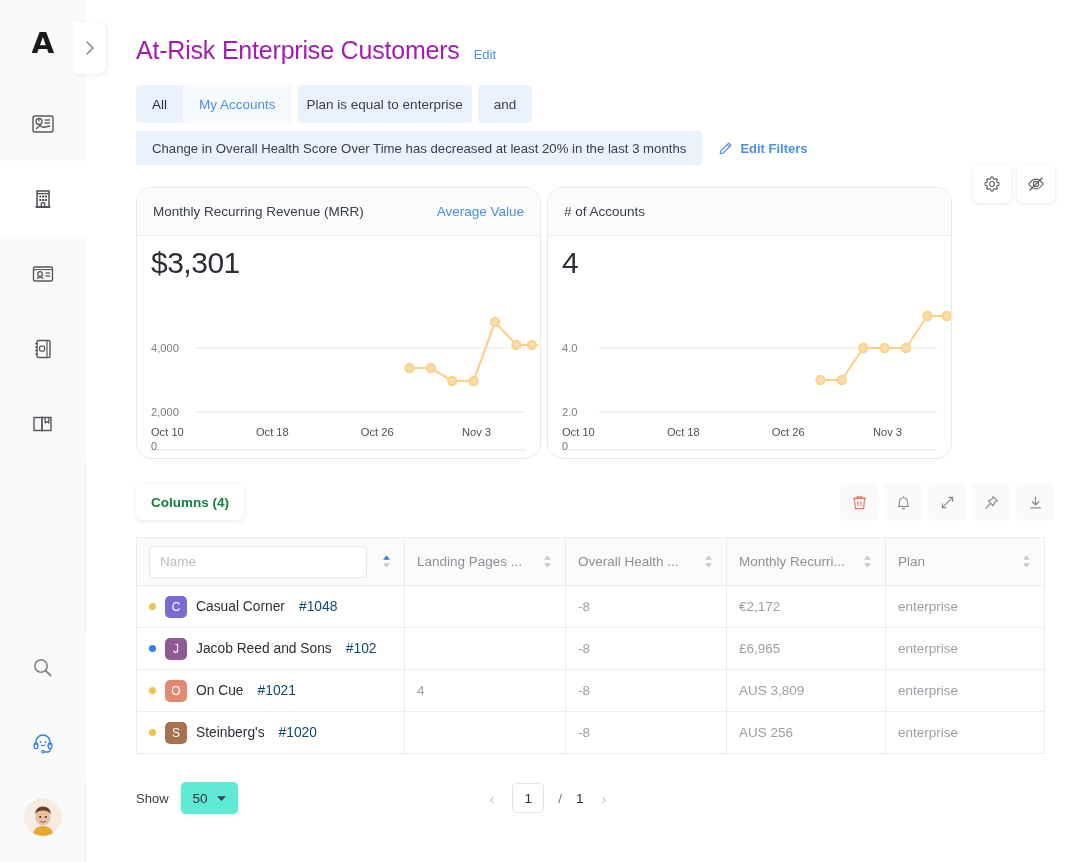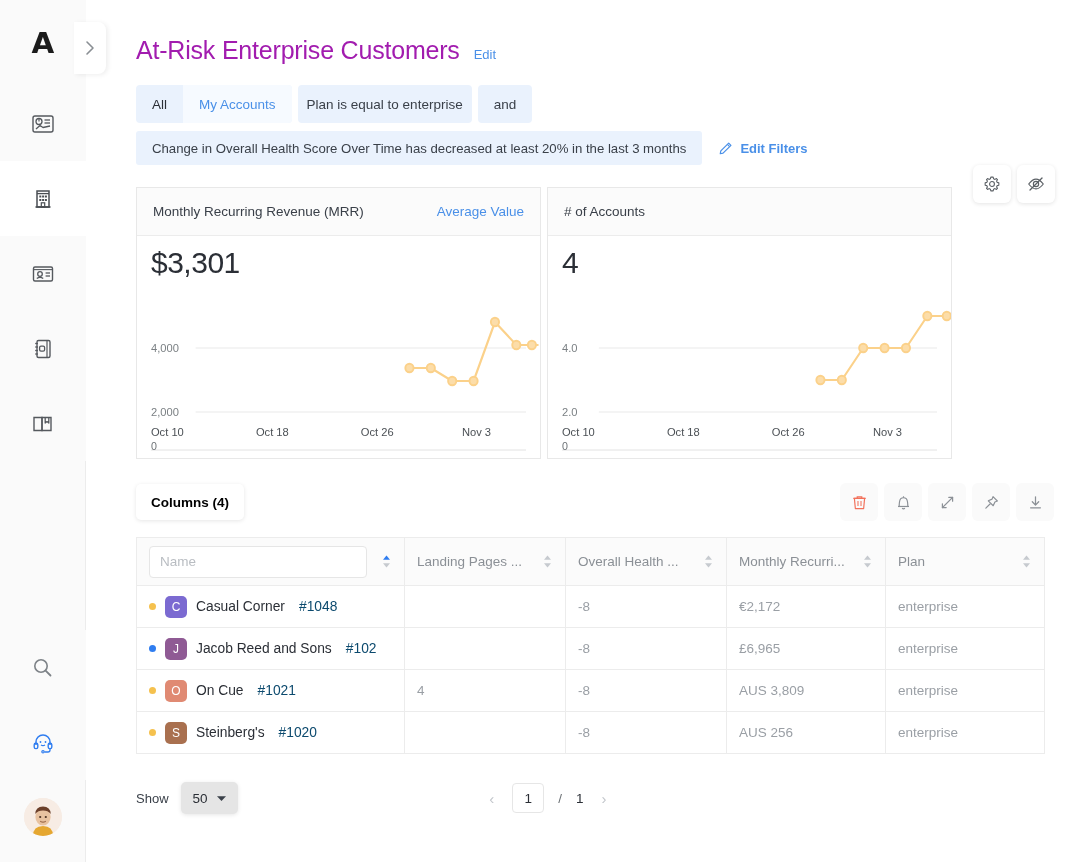--- a/index.html
+++ b/index.html
@@ -94,21 +94,21 @@
     display: flex; align-items: center; padding: 0 16px;
     font-size: 13.2px; color: #3a4049;
   }
   .edit-filters { display: flex; align-items: center; gap: 7px; cursor: pointer; }
   .edit-filters-label { font-size: 13px; color: #4a90e8; font-weight: 600; }
 
   
   .cards-row { display: flex; padding: 22px 0 0 50px; gap: 2px; position: relative; }
   .card {
     width: 405px; height: 272px; background: #fff;
-    border: 1px solid #e8e8e8; border-radius: 0;
+    border: 1px solid #e8e8e8; border-radius: 15px;
     display: flex; flex-direction: column; overflow: hidden;
   }
   .card + .card { margin-left: 4px; }
   .card-head {
     height: 48px; background: #fbfbfb; border-bottom: 1px solid #ececec;
     display: flex; align-items: center; justify-content: space-between;
     padding: 0 16px; flex: 0 0 48px;
   }
   .card-title { font-size: 13.5px; color: #3a4049; }
   .card-action { font-size: 13.5px; color: #4a90e8; cursor: pointer; }
@@ -134,21 +134,21 @@
   }
 
   
   .table-toolbar {
     display: flex; align-items: center; justify-content: space-between;
     padding: 24px 26px 0 50px;
   }
   .columns-btn {
     background: #fff; border-radius: 5px; box-shadow: 0 1px 4px rgba(0,0,0,0.10);
     height: 36px; display: flex; align-items: center; padding: 0 15px;
-    font-size: 13.5px; color: #000000; font-weight: 600; cursor: pointer;
+    font-size: 13.5px; color: #15803d; font-weight: 600; cursor: pointer;
   }
   .toolbar-icons { display: flex; gap: 6px; }
   .ticon {
     width: 38px; height: 38px; background: #fafafa; border-radius: 6px;
     display: flex; align-items: center; justify-content: center; cursor: pointer;
   }
 
   
   .table-wrap { padding: 16px 26px 0 50px; }
   table.grid { border-collapse: collapse; width: 908px; table-layout: fixed; }
@@ -177,21 +177,21 @@
     display: flex; align-items: center; justify-content: center;
     color: #fff; font-size: 12px; font-weight: 400;
   }
   .acct-name { color: #2b2f36; font-size: 13.8px; }
   .acct-id { color: #0c4a6e; font-size: 13.8px; margin-left: 5px; }
 
   
   .pager { display: flex; align-items: center; padding: 28px 26px 0 50px; width: 958px; }
   .show-label { font-size: 13px; color: #3a4049; margin-right: 12px; }
   .show-select {
-    background: #e5e5e5; border-radius: 5px; box-shadow: 0 1px 4px rgba(0,0,0,0.10);
+    background: #5eead4; border-radius: 5px; box-shadow: 0 1px 4px rgba(0,0,0,0.10);
     height: 32px; min-width: 56px; display: flex; align-items: center; justify-content: center;
     gap: 9px; padding: 0 12px; font-size: 13.5px; color: #2b2f36; cursor: pointer;
   }
   .pager-mid { flex: 1 1 auto; display: flex; align-items: center; justify-content: center; gap: 14px; }
   .pg-arrow { color: #c2c6cb; font-size: 15px; cursor: pointer; padding: 0 4px; }
   .pg-box {
     width: 32px; height: 30px; border: 1px solid #e6e6e6; border-radius: 4px;
     display: flex; align-items: center; justify-content: center;
     font-size: 13.5px; color: #2b2f36; cursor: pointer; background: #fff;
   }

